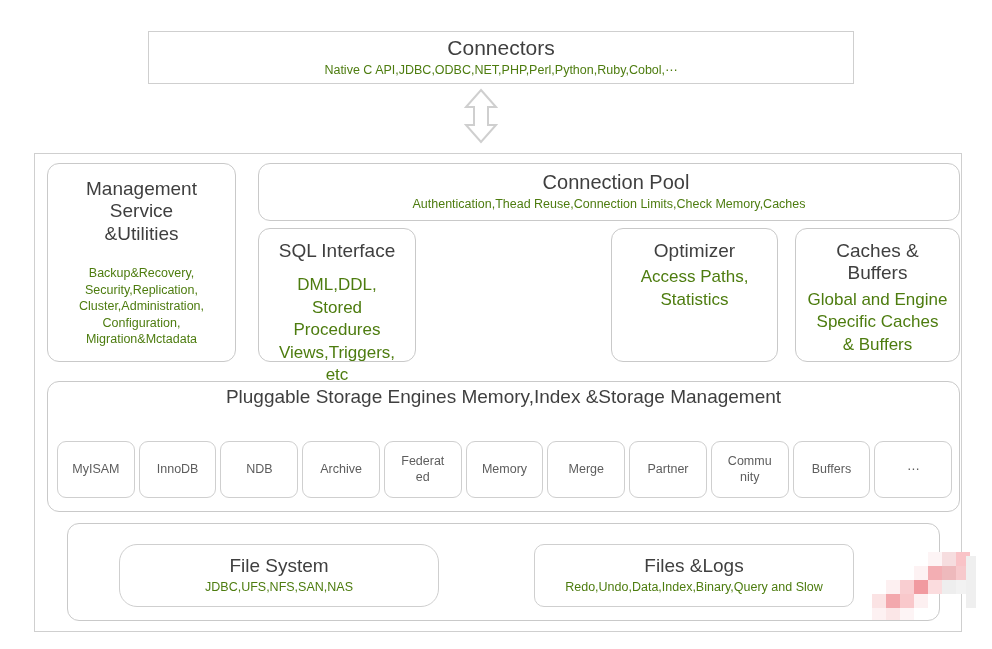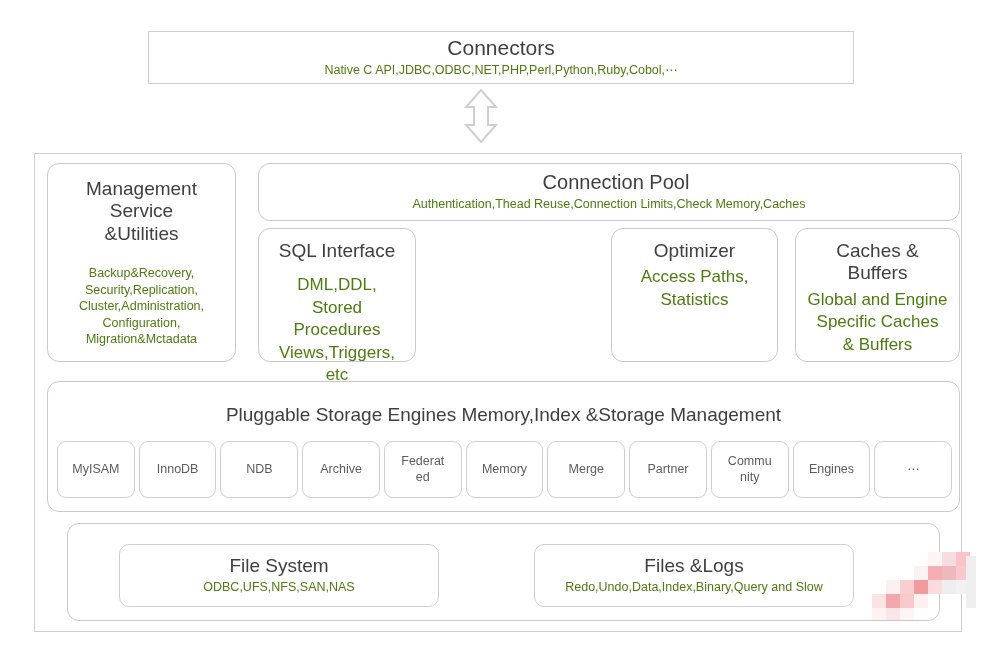--- a/index.html
+++ b/index.html
@@ -104,21 +104,21 @@
   #sql-interface-box { left: 258px; width: 158px; gap: 8px; }
   #parser-box        { left: 434px; width: 158px; }
   #optimizer-box     { left: 611px; width: 167px; }
   #caches-box        { left: 795px; width: 165px; }
 
   
   #storage-engines-box {
     left: 47px; top: 381px;
     width: 913px; height: 131px;
     justify-content: flex-start;
-    padding-top: 22px;
+    padding-top: 4px;
   }
   #storage-engines-box .title { font-size: 19px; }
 
   #engine-chip-row {
     position: absolute;
     left: 9px; top: 59px;
     width: 895px; height: 57px;
     display: flex;
     flex-direction: row;
     align-items: stretch;
@@ -166,21 +166,21 @@
     flex-direction: column;
     align-items: center;
     justify-content: center;
     text-align: center;
     top: 20px;
     height: 63px;
   }
   .file-sub-box .title { font-size: 19px; margin-bottom: 2px; }
   .file-sub-box .sub { font-size: 12.5px; }
 
-  #file-system-box { left: 51px; width: 320px; }
+  #file-system-box { left: 51px; width: 320px; border-radius: 18px; }
   #files-logs-box  { left: 466px; width: 320px; }
 
   
   #watermark {
     position: absolute;
     left: 872px; top: 548px;
     width: 108px; height: 72px;
     pointer-events: none;
   }
 </style>
@@ -247,30 +247,30 @@
         <div class="engine-chip">InnoDB</div>
         <div class="engine-chip">NDB</div>
         <div class="engine-chip">Archive</div>
         <div class="engine-chip">Federat
 ed</div>
         <div class="engine-chip">Memory</div>
         <div class="engine-chip">Merge</div>
         <div class="engine-chip">Partner</div>
         <div class="engine-chip">Commu
 nity</div>
-        <div class="engine-chip">Engines</div>
+        <div class="engine-chip">Buffers</div>
         <div class="engine-chip">⋯</div>
       </div>
   </div>
 
   <div class="box rounded" id="file-layer-box">
     <div id="file-inner-row">
       <div class="file-sub-box" id="file-system-box">
         <div class="title">File System</div>
-        <div class="sub">ODBC,UFS,NFS,SAN,NAS</div>
+        <div class="sub">JDBC,UFS,NFS,SAN,NAS</div>
       </div>
       <div class="file-sub-box" id="files-logs-box">
         <div class="title">Files &amp;Logs</div>
         <div class="sub">Redo,Undo,Data,Index,Binary,Query and Slow</div>
       </div>
     </div>
   </div>
 
   <div id="watermark">
     <svg width="108" height="72" viewBox="0 0 108 72" xmlns="http://www.w3.org/2000/svg">

